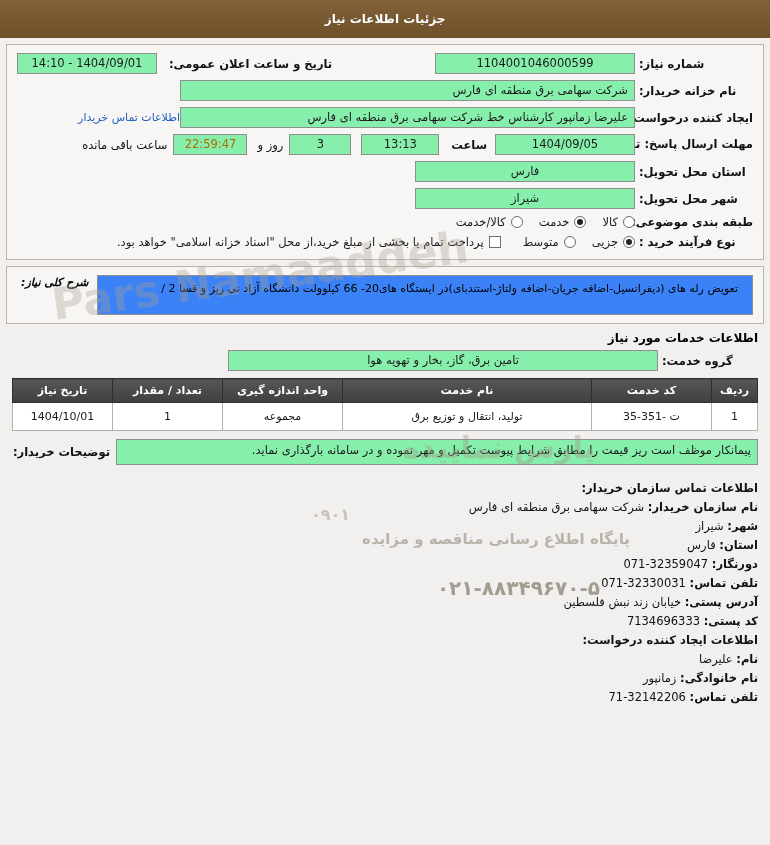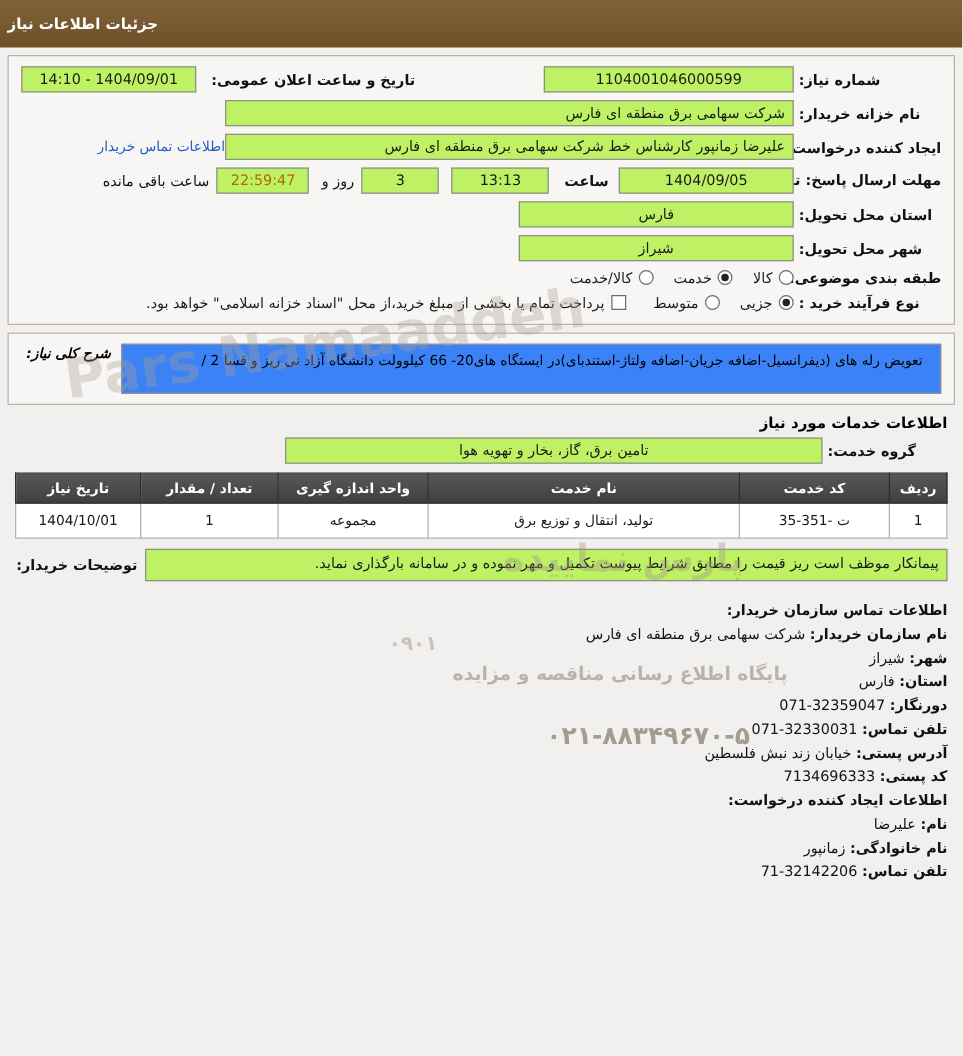--- a/index.html
+++ b/index.html
@@ -16,22 +16,22 @@
     overflow: hidden;
   }
   
   .titlebar {
     height: 38px;
     background: #7a5c32;
     background: linear-gradient(180deg,#80613a 0%, #6f5128 100%);
     color: #ffffff;
     display: flex;
     align-items: center;
-    justify-content: flex-end;
-    padding: 0 6px;
+    justify-content: center;
+    padding: 0 18px;
     font-size: 12px;
     font-weight: bold;
     letter-spacing: 0;
   }
   
   .panel {
     margin: 6px 6px 0 6px;
     border: 1px solid #b9b3ac;
     background: #f7f6f4;
     padding: 8px 10px 10px 10px;
@@ -51,21 +51,21 @@
     white-space: nowrap;
     text-align: left;
     padding-left: 4px;
   }
   .lbl-w {
     width: 118px;
     text-align: left;
   }
   .field {
     border: 1px solid #8f8f8f;
-    background: #bef264;
+    background: #86efac;
     height: 21px;
     line-height: 19px;
     font-size: 11.5px;
     color: #1a1a1a;
     padding: 0 6px;
     text-align: center;
     overflow: hidden;
     white-space: nowrap;
   }
   .field.tright { text-align: right; }

